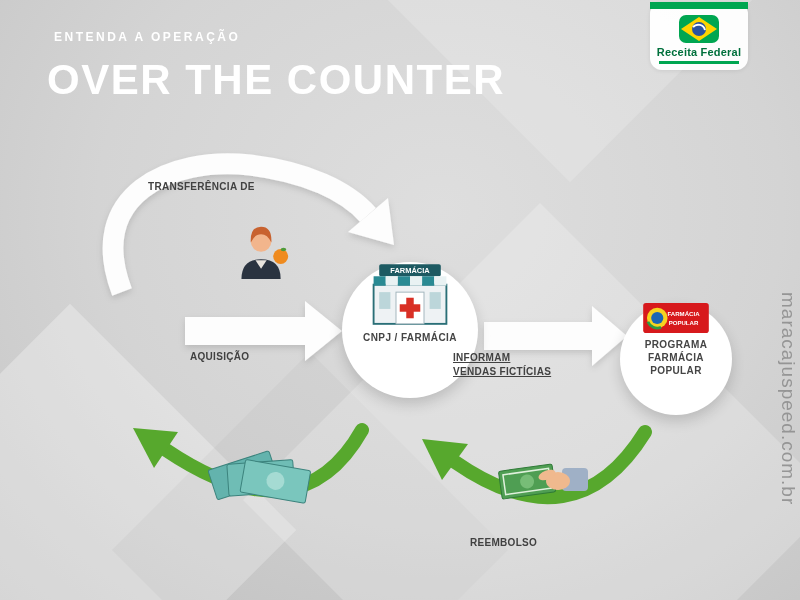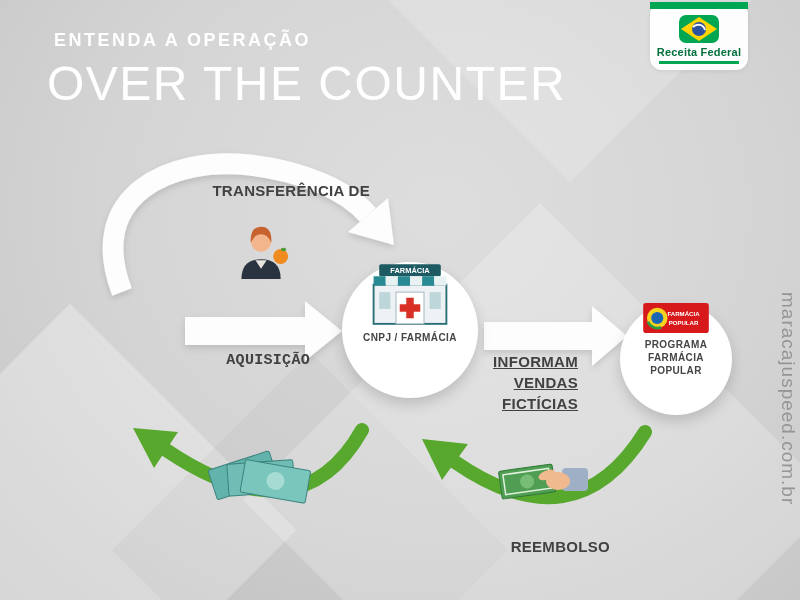--- a/index.html
+++ b/index.html
@@ -7,41 +7,41 @@
   .canvas{position:relative;width:800px;height:600px;overflow:hidden;
     background:radial-gradient(ellipse at 55% 35%, #dedede 0%, #d4d4d4 55%, #c5c5c5 100%);}
   .bg-shape{position:absolute;transform:rotate(45deg);z-index:0;}
   .bg-shape.s1{left:-90px;top:370px;width:320px;height:320px;background:rgba(255,255,255,0.30);}
   .bg-shape.s2{left:170px;top:410px;width:280px;height:280px;background:rgba(90,90,90,0.05);}
   .bg-shape.s3{left:330px;top:290px;width:420px;height:420px;background:rgba(255,255,255,0.22);}
   .bg-shape.s4{left:420px;top:-180px;width:300px;height:300px;background:rgba(255,255,255,0.18);}
 
   .arrow-layer{position:absolute;left:0;top:0;z-index:1;}
 
-  .kicker{position:absolute;left:54px;top:30px;font-size:18px;font-weight:bold;color:#ffffff;letter-spacing:2.5px;z-index:3;text-align:right;}
-  .title{position:absolute;left:47px;top:56px;font-size:48px;font-weight:normal;color:#ffffff;letter-spacing:1.5px;z-index:3;text-align:center;}
+  .kicker{position:absolute;left:54px;top:30px;font-size:12px;font-weight:bold;color:#ffffff;letter-spacing:2.5px;z-index:3;text-align:right;}
+  .title{position:absolute;left:47px;top:56px;font-size:42px;font-weight:bold;color:#ffffff;letter-spacing:1.5px;z-index:3;text-align:center;}
 
   .brand-card{position:absolute;left:650px;top:2px;width:98px;background:rgba(255,255,255,0.95);
     border-radius:12px;z-index:3;text-align:center;padding-bottom:6px;box-shadow:0 1px 4px rgba(0,0,0,0.08);}
   .brand-topbar{width:100%;height:7px;background:#00a651;}
   .brand-flag{display:block;margin:5px auto 2px auto;}
   .brand-name{font-size:11px;font-weight:bold;color:#00703c;letter-spacing:0.2px;}
   .brand-underline{height:3px;background:#00a651;margin:3px 9px 0 9px;}
 
   .node{position:absolute;border-radius:50%;background:#ffffff;box-shadow:0 6px 14px rgba(0,0,0,0.16);
     display:flex;flex-direction:column;align-items:center;justify-content:flex-start;text-align:center;z-index:2;}
   .node-label{font-size:10px;font-weight:bold;color:#454545;letter-spacing:0.4px;margin-top:5px;line-height:1.3;}
   #node-investigados{left:61px;top:278px;width:116px;height:116px;}
   #node-farmacia{left:342px;top:262px;width:136px;height:136px;}
   #node-programa{left:620px;top:303px;width:112px;height:112px;}
 
-  .edge-label{position:absolute;font-size:15px;font-weight:bold;color:#414141;letter-spacing:0.3px;
-    text-align:right;line-height:1.4;z-index:3;}
+  .edge-label{position:absolute;font-size:10px;font-weight:bold;color:#414141;letter-spacing:0.3px;
+    text-align:left;line-height:1.4;z-index:3;}
   .transfer-label{left:148px;top:180px;width:222px;}
-  .aquisicao-label{left:190px;top:350px;width:120px;font-family:Liberation Mono, monospace;}
+  .aquisicao-label{left:190px;top:350px;width:120px;}
   .informam-label{left:453px;top:351px;width:125px;text-decoration:underline;}
   .reembolso-label{left:470px;top:536px;width:140px;}
 
   .float-icon{position:absolute;z-index:3;}
   .person-orange{left:234px;top:220px;z-index:2;}
   .bills{left:208px;top:436px;}
   .hand-money{left:498px;top:450px;}
 
   .watermark{position:absolute;right:1px;top:292px;writing-mode:vertical-rl;font-size:19px;
     color:#8f8f8f;opacity:0.9;letter-spacing:1px;z-index:4;}

